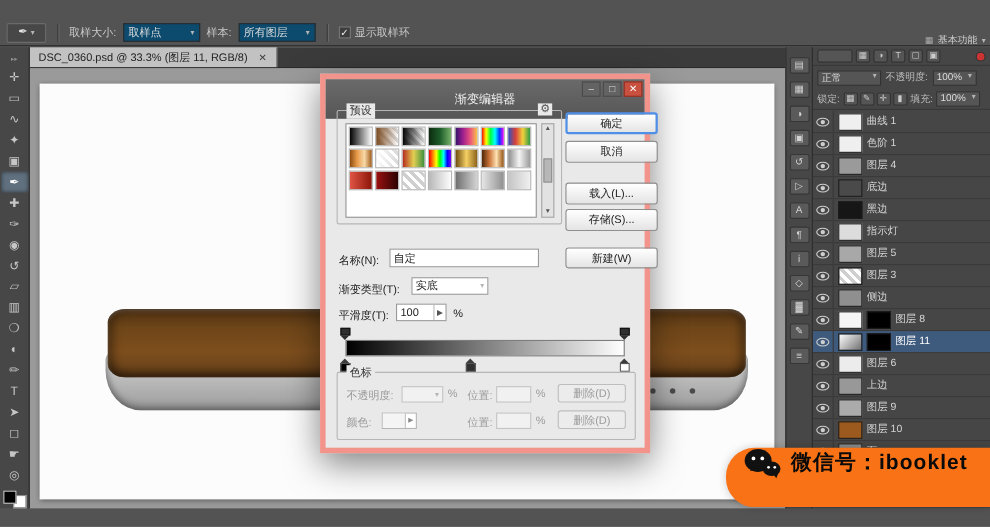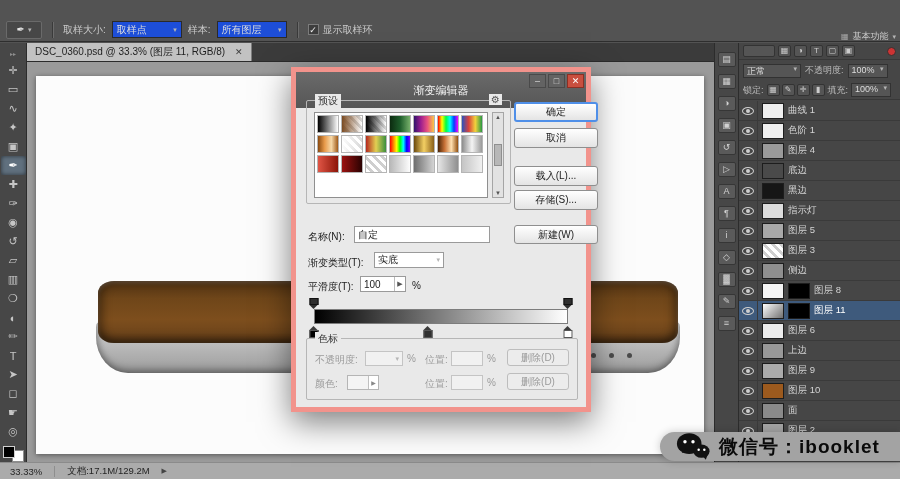--- a/index.html
+++ b/index.html
@@ -10,21 +10,21 @@
   .menubar{position:absolute;top:0;left:0;right:0;height:18px;background:#3f3f3f;border-bottom:1px solid #2a2a2a;display:flex;align-items:center;z-index:5}
   .ps-logo{width:26px;height:18px;background:#06243d;color:#4db6ff;font-weight:bold;font-size:10px;display:flex;align-items:center;justify-content:center;margin-right:4px}
   .menus{display:flex;height:100%}
   .menu-item{color:#d8d8d8;font-size:10px;padding:0 7px;line-height:18px;white-space:nowrap;cursor:default}
 
   
   .options-bar{position:absolute;top:18px;left:0;right:0;height:24px;background:#535353;border-bottom:1px solid #2e2e2e;display:flex;align-items:center;gap:6px;padding-left:6px;z-index:4}
   .tool-preset{width:36px;height:18px;background:#474747;border:1px solid #6a6a6a;border-radius:2px;display:flex;align-items:center;justify-content:center;gap:3px;color:#e6e6e6;font-size:10px}
   .vsep{width:1px;height:16px;background:#3a3a3a;box-shadow:1px 0 0 #6b6b6b;margin:0 4px}
   .opt-label{color:#c9c9c9;font-size:10px;white-space:nowrap}
-  .dropdown{height:17px;background:#1d4ed8;border:1px solid #2a2a2a;display:flex;align-items:center;justify-content:space-between;font-size:10px;color:#ddd;padding:6px 4px;gap:8px;min-width:70px;white-space:nowrap}
+  .dropdown{height:17px;background:#0c4a6e;border:1px solid #2a2a2a;display:flex;align-items:center;justify-content:space-between;font-size:10px;color:#ddd;padding:6px 4px;gap:8px;min-width:70px;white-space:nowrap}
   .dd-arrow{font-size:7px;color:#b5b5b5}
   .checkbox{display:flex;align-items:center;color:#c9c9c9;font-size:10px;gap:4px}
   .cb-box{width:11px;height:11px;background:#3d3d3d;border:1px solid #7c7c7c;color:#efefef;font-size:9px;line-height:10px;text-align:center}
 
   
   .red-banner{position:absolute;top:0;right:0;width:182px;height:30px;background:#c80707;z-index:6;display:flex;flex-direction:column;align-items:center;justify-content:center}
   .banner-title{color:#ffffff;font-size:13px;font-weight:bold;letter-spacing:2px;line-height:15px;white-space:nowrap}
   .banner-sub{color:#ffdcdc;font-size:7px;letter-spacing:2px;white-space:nowrap}
   .workspace{position:absolute;top:30px;right:4px;height:13px;display:flex;align-items:center;gap:4px;color:#cccccc;font-size:9px;z-index:6}
   .ws-icon{font-size:8px;color:#aaa}
@@ -141,21 +141,21 @@
   .s-col-label{left:8px;top:38px}
   .s-col-swatch{position:absolute;left:40px;top:36px;width:32px;height:15px;background:#fff;border:1px solid #b5b5b5;display:flex}
   .s-col-area{flex:1;background:#f4f4f4}
   .s-col-arr{width:10px;border-left:1px solid #c0c0c0;font-size:6px;color:#888;display:flex;align-items:center;justify-content:center}
   .s-loc2{left:118px;top:38px}
   .s-loc2-field{left:144px;top:36px;width:32px;height:15px;background:#f1f1f1;border-color:#c4c4c4}
   .s-pct3{left:180px;top:38px}
   .s-del2{left:200px;top:34px;width:62px;height:17px}
 
   
-  .watermark{position:absolute;right:0;bottom:18px;width:240px;height:29px;background:#a3a3a3;border-radius:26px 0 0 26px;display:flex;align-items:center;gap:9px;padding-left:16px;z-index:30;box-shadow:0 0 8px rgba(0,0,0,.2)}
+  .watermark{position:absolute;right:0;bottom:18px;width:240px;height:54px;background:#f97316;border-radius:26px 0 0 26px;display:flex;gap:9px;padding-left:16px;z-index:30;box-shadow:0 0 8px rgba(0,0,0,.2)}
   .wm-text{font-size:19px;font-weight:bold;color:#0a0a0a;letter-spacing:1px;white-space:nowrap}
 
   
   .statusbar{position:absolute;left:0;right:0;bottom:0;height:17px;background:#ababab;border-top:1px solid #8b8b8b;display:flex;align-items:center;font-size:9.5px;color:#252525;gap:12px;padding-left:10px;z-index:2}
   .sb-sep{width:1px;height:11px;background:#8e8e8e}
   .sb-arrow{font-size:7px;color:#444}
 </style>
 </head>
 <body>
 
@@ -646,20 +646,14 @@
       <circle cx="18" cy="10" r="1.8" fill="#fff"></circle>
       <path d="M6 22 L10 17.5 L14.5 20.5 Z" fill="#111"></path>
       <ellipse cx="27" cy="20" rx="8.5" ry="7" fill="#111"></ellipse>
       <circle cx="24" cy="18.5" r="1.3" fill="#fff"></circle>
       <circle cx="30" cy="18.5" r="1.3" fill="#fff"></circle>
       <path d="M31.5 29 L28 24.5 L33.5 24 Z" fill="#111"></path>
     </svg>
     <span class="wm-text">微信号：ibooklet</span>
   </div>
 
-  <footer class="statusbar">
-    <span>33.33%</span>
-    <span class="sb-sep"></span>
-    <span>文档:17.1M/129.2M</span>
-    <span class="sb-arrow">▶</span>
-  </footer>
 
 </div>
 
 </body></html>

